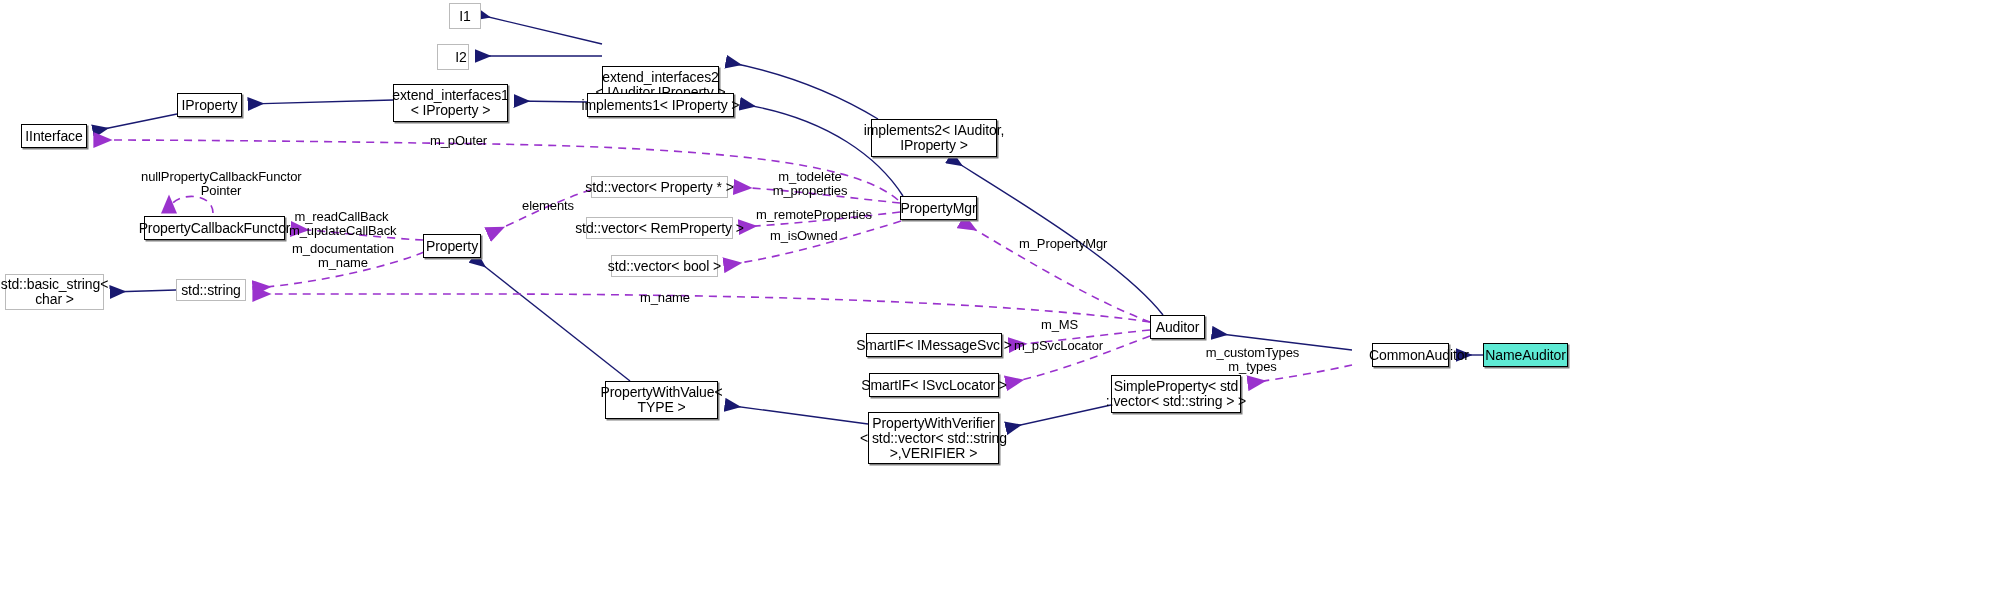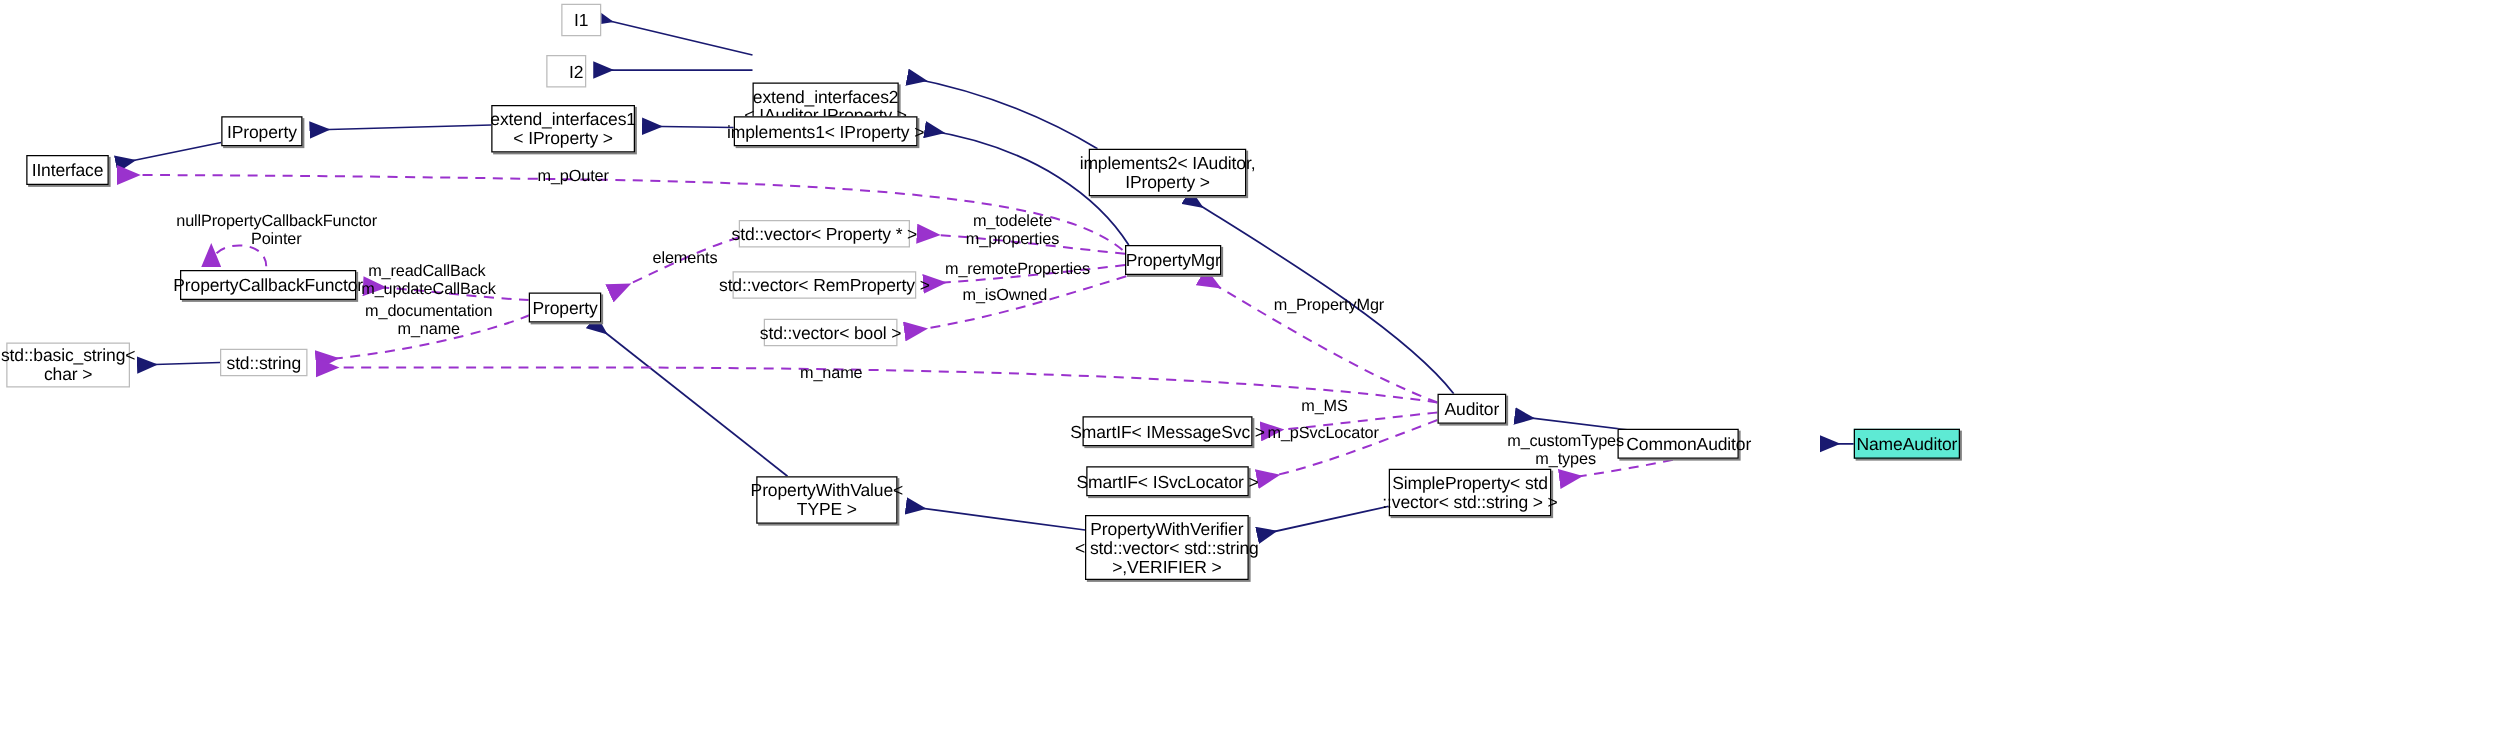--- a/index.html
+++ b/index.html
@@ -112,21 +112,21 @@
   <div class="node thick" style="left:144px;top:216px;width:141px;height:24px;">PropertyCallbackFunctor</div>
   <div class="node thin" style="left:591px;top:176px;width:137px;height:22px;">std::vector&lt; Property * &gt;</div>
   <div class="node thin" style="left:586px;top:217px;width:147px;height:22px;">std::vector&lt; RemProperty &gt;</div>
   <div class="node thin" style="left:611px;top:255px;width:107px;height:22px;">std::vector&lt; bool &gt;</div>
   <div class="node thick" style="left:900px;top:196px;width:77px;height:24px;">PropertyMgr</div>
   <div class="node thick" style="left:423px;top:234px;width:58px;height:24px;">Property</div>
   <div class="node thin" style="left:5px;top:274px;width:99px;height:36px;">std::basic_string&lt;
 char &gt;</div>
   <div class="node thin" style="left:176px;top:279px;width:70px;height:22px;">std::string</div>
   <div class="node thick" style="left:1150px;top:315px;width:55px;height:24px;">Auditor</div>
-  <div class="node thick" style="left:1294px;top:343px;width:97px;height:24px;padding-left:17px;">CommonAuditor</div>
+  <div class="node thick" style="left:1372px;top:343px;width:77px;height:24px;padding-left:17px;">CommonAuditor</div>
   <div class="node current" style="left:1483px;top:343px;width:85px;height:24px;">NameAuditor</div>
   <div class="node thick" style="left:866px;top:333px;width:136px;height:24px;">SmartIF&lt; IMessageSvc &gt;</div>
   <div class="node thick" style="left:869px;top:373px;width:130px;height:24px;">SmartIF&lt; ISvcLocator &gt;</div>
   <div class="node thick" style="left:605px;top:381px;width:113px;height:38px;">PropertyWithValue&lt;
 TYPE &gt;</div>
   <div class="node thick" style="left:1111px;top:375px;width:130px;height:38px;">SimpleProperty&lt; std
 ::vector&lt; std::string &gt; &gt;</div>
   <div class="node thick" style="left:868px;top:412px;width:131px;height:52px;">PropertyWithVerifier
 &lt; std::vector&lt; std::string
 &gt;,VERIFIER &gt;</div>

